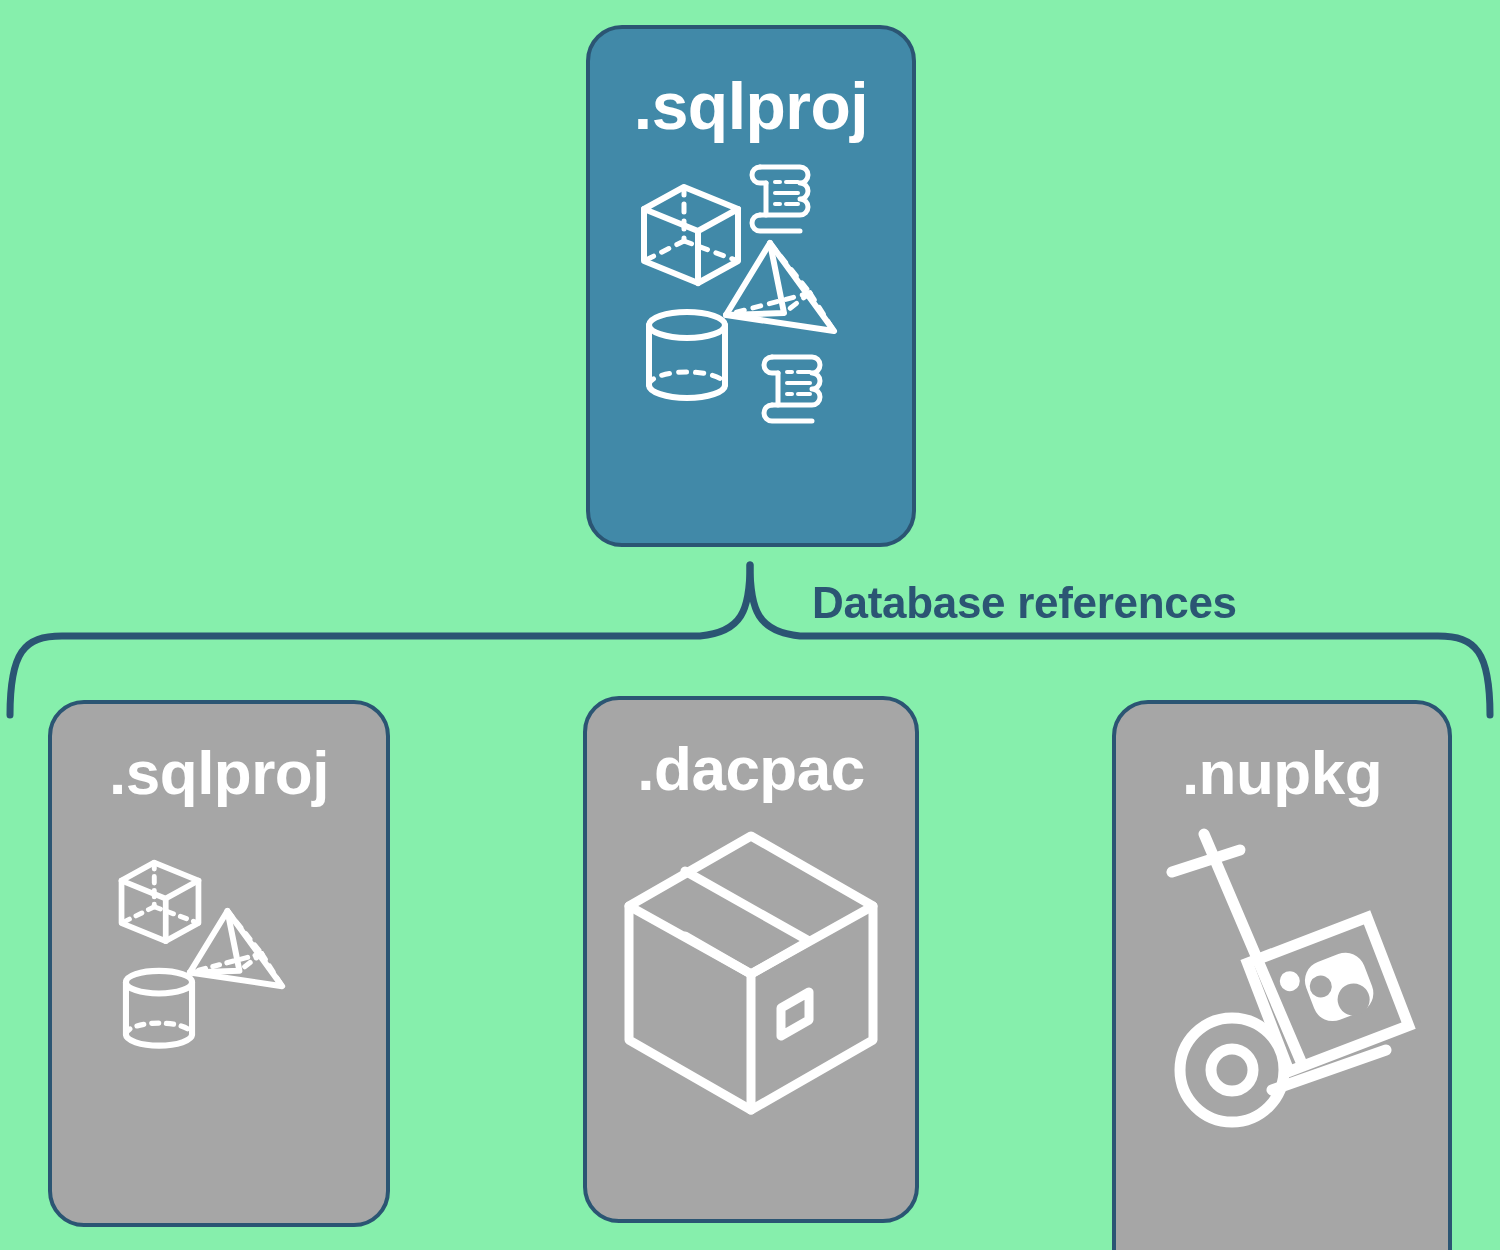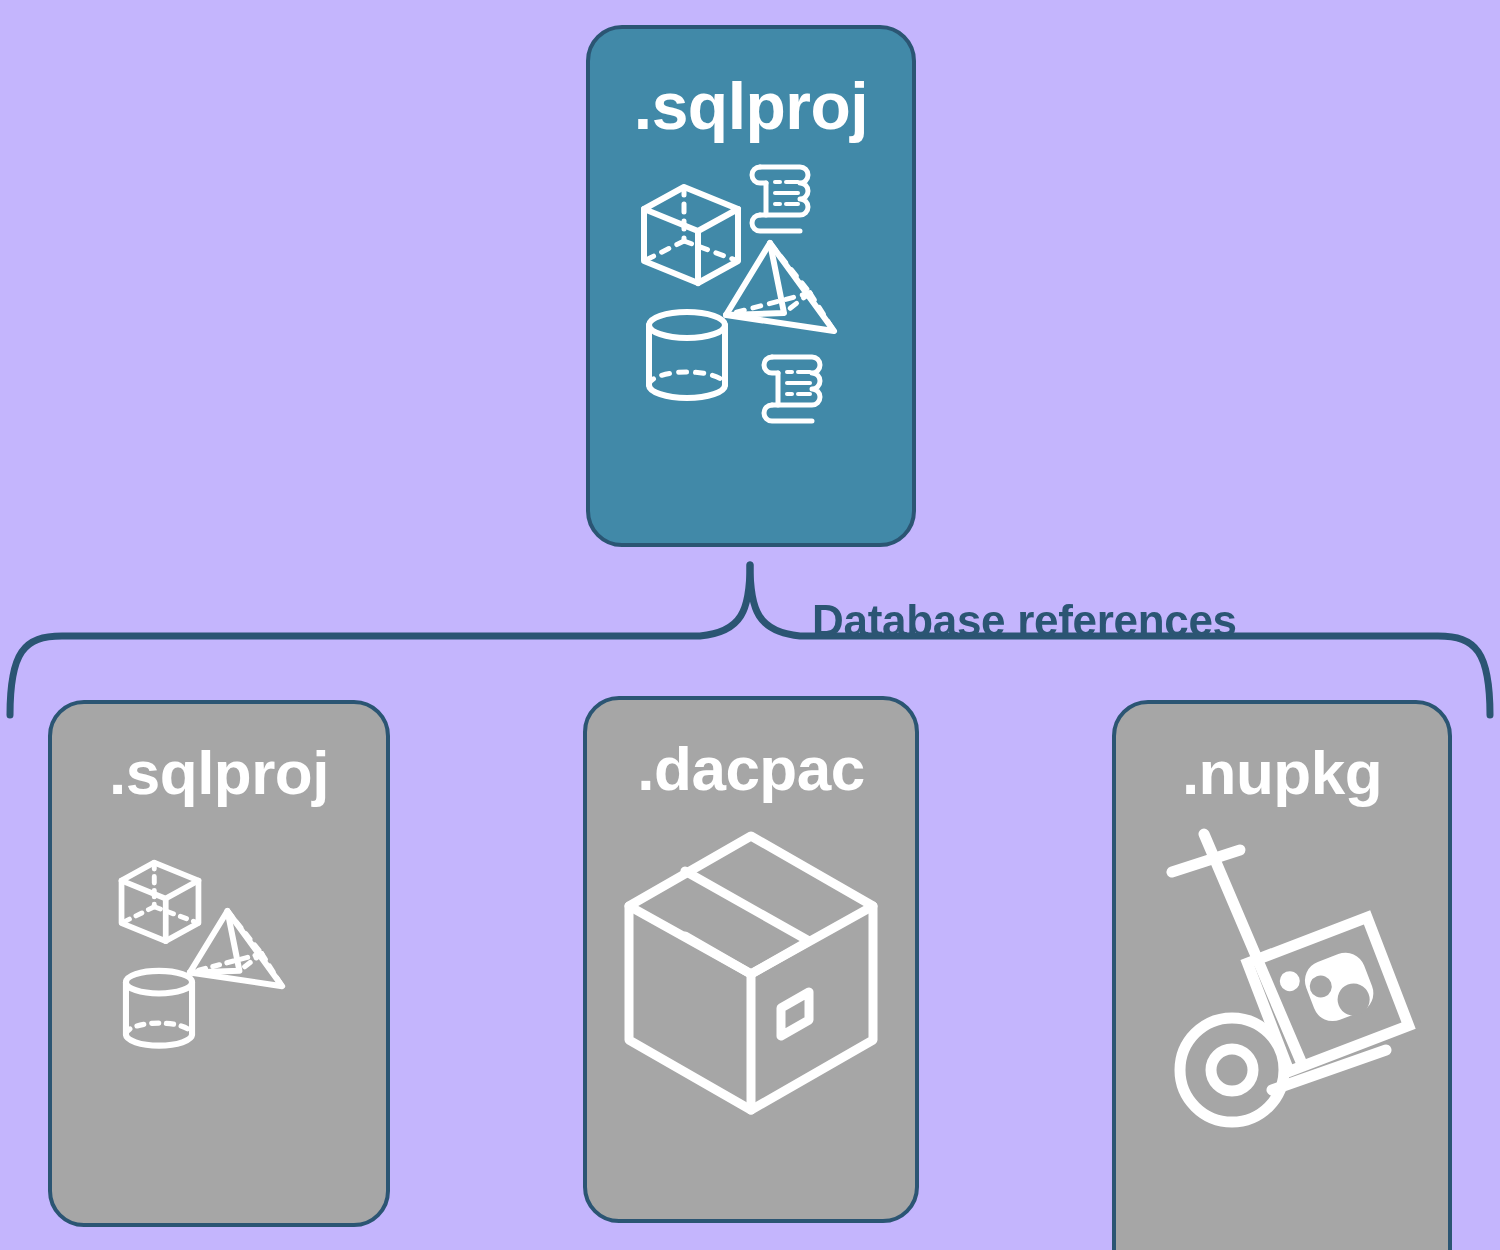--- a/index.html
+++ b/index.html
@@ -8,21 +8,21 @@
     padding: 0;
     background: #ffffff;
   }
   body {
     font-family: "Liberation Sans", sans-serif;
   }
   #canvas {
     position: relative;
     width: 1500px;
     height: 1250px;
-    background: #c4b5fd;
+    background: #86efac;
     overflow: hidden;
   }
 
   
   .card {
     position: absolute;
     box-sizing: border-box;
     border: 4px solid #2b5573;
     border-radius: 36px;
     display: flex;
@@ -95,21 +95,21 @@
     position: absolute;
     left: 0;
     top: 540px;
     width: 1500px;
     height: 200px;
     pointer-events: none;
   }
   #brace-label {
     position: absolute;
     left: 812px;
-    top: 596px;
+    top: 578px;
     font-size: 44px;
     font-weight: bold;
     color: #2b5573;
     white-space: nowrap;
     letter-spacing: -0.3px;
     user-select: none;
   }
 
   .icon-svg {
     position: absolute;

